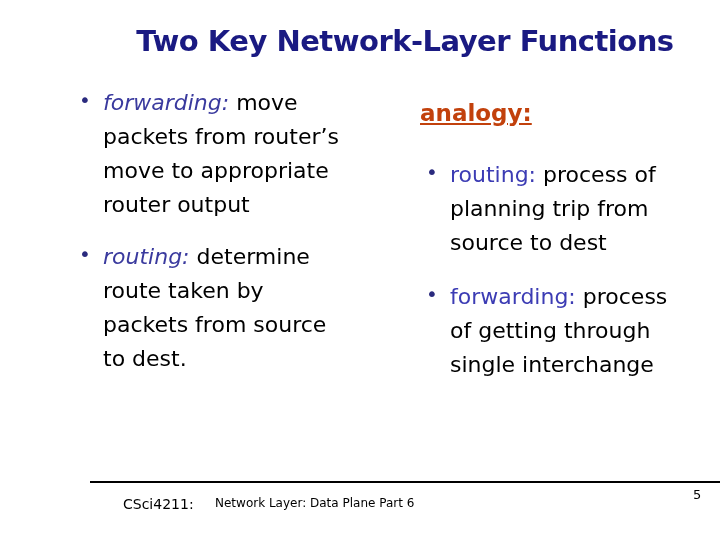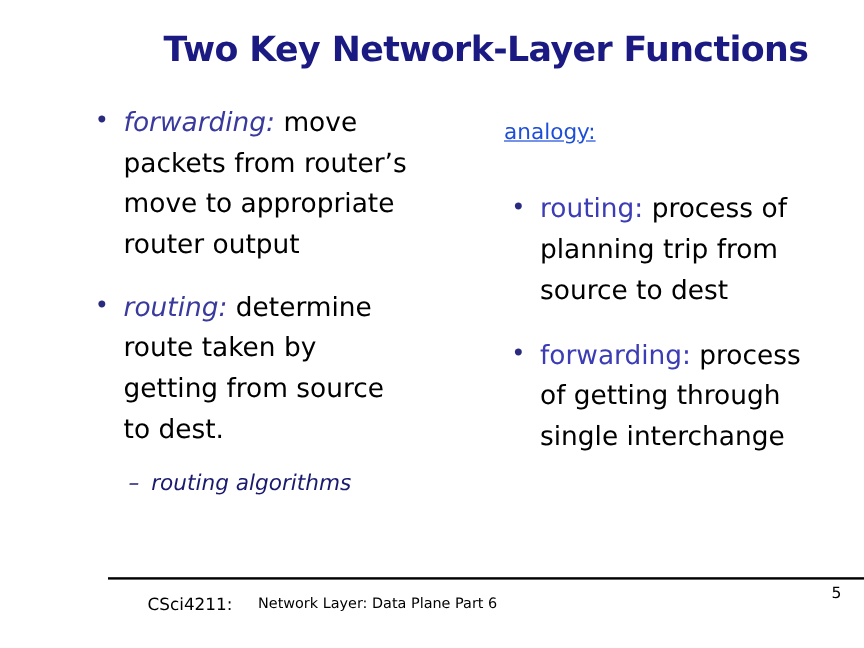--- a/index.html
+++ b/index.html
@@ -50,23 +50,23 @@
     top: 392px;
     font-size: 18px;
     font-style: italic;
     color: #1a1a6e;
   }
   .sub-bullet .dash { margin-right: 10px; }
   .analogy-heading {
     position: absolute;
     left: 375px;
     top: 100px;
-    font-size: 18px;
-    font-weight: 400;
-    color: #1d4ed8;
+    font-size: 23px;
+    font-weight: 700;
+    color: #c2410c;
     text-decoration: underline;
   }
   .right-col { left: 377px; width: 268px; }
   .left-col  { left: 30px;  width: 272px; }
   .footer-divider {
     position: absolute;
     left: 45px;
     top: 481px;
     width: 636px;
     height: 2px;
@@ -99,26 +99,23 @@
 
 <div class="slide">
 
   <div class="slide-title">Two Key Network-Layer Functions</div>
 
   <div class="bullet left-col" style="top: 86px;">
     <span class="dot">•</span><span class="kw italic">forwarding:</span><span>move packets from router’s move to appropriate router output</span>
   </div>
 
   <div class="bullet left-col" style="top: 240px;">
-    <span class="dot">•</span><span class="kw italic">routing:</span><span>determine route taken by getting from source to dest.</span>
+    <span class="dot">•</span><span class="kw italic">routing:</span><span>determine route taken by packets from source to dest.</span>
   </div>
 
-  <div class="sub-bullet">
-    <span class="dash">–</span><span>routing algorithms</span>
-  </div>
 
   <div class="analogy-heading">analogy:</div>
 
   <div class="bullet right-col" style="top: 158px;">
     <span class="dot">•</span><span class="kw upright">routing:</span><span>process of planning trip from source to dest</span>
   </div>
 
   <div class="bullet right-col" style="top: 280px;">
     <span class="dot">•</span><span class="kw upright">forwarding:</span><span>process of getting through single interchange</span>
   </div>

